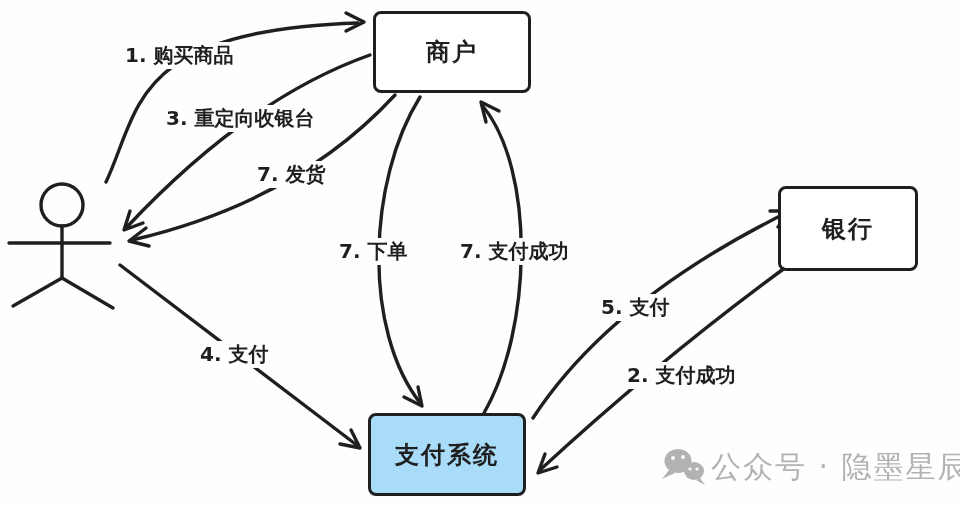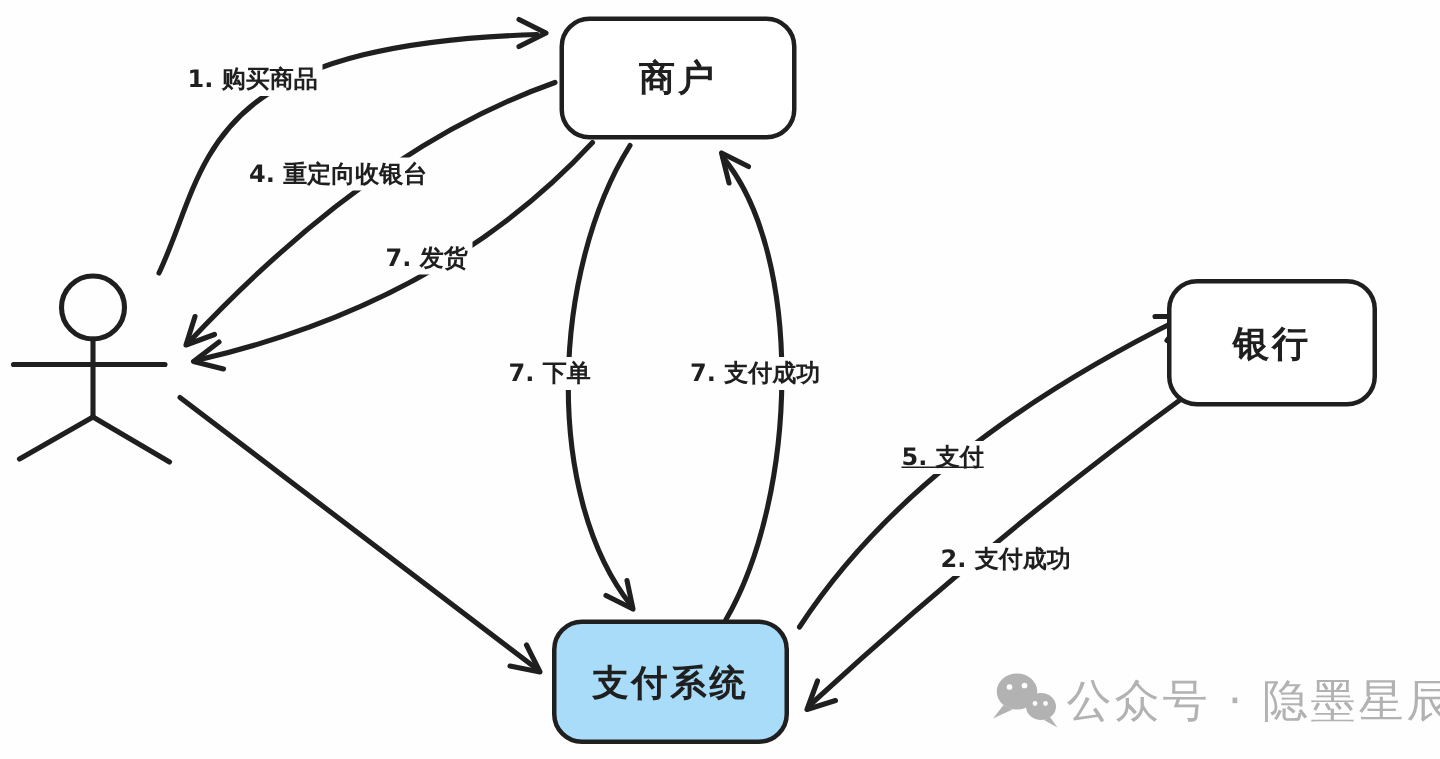--- a/index.html
+++ b/index.html
@@ -4,38 +4,38 @@
 <style>
   html,body { margin:0; padding:0; background:#fefefe; }
   .canvas {
     position:relative; width:960px; height:506px;
     background:#fefefe; overflow:hidden;
     font-family:"DejaVu Sans", sans-serif;
   }
   .layer { position:absolute; left:0; top:0; }
   .node {
     position:absolute; box-sizing:border-box;
-    background:#ffffff; border:3.5px solid #1f1f1f; border-radius:20px;
+    background:#ffffff; border:3.5px solid #1f1f1f; border-radius:8px;
     display:flex; align-items:center; justify-content:center;
     font-size:24px; font-weight:600; color:#1f1f1f; letter-spacing:2px;
   }
   .node.blue { background:#a9dcf9; }
   .node-merchant { left:373px; top:11px;  width:158px; height:82px; }
   .node-bank     { left:778px; top:186px; width:140px; height:85px; }
   .node-payment  { left:368px; top:413px; width:158px; height:83px; }
   .edge-label {
     position:absolute; background:#fefefe; color:#1f1f1f;
-    font-size:16px; font-weight:700; white-space:nowrap;
+    font-size:20px; font-weight:700; white-space:nowrap;
     padding:1px 3px; line-height:1.25;
   }
   .lbl-1 { left:122px; top:42px; }
   .lbl-2 { left:336px; top:238px; }
   .lbl-3 { left:163px; top:105px; }
   .lbl-4 { left:197px; top:341px; }
-  .lbl-5 { left:598px; top:294px;text-decoration:underline; }
+  .lbl-5 { left:598px; top:294px; }
   .lbl-6 { left:624px; top:362px; }
   .lbl-7pay  { left:457px; top:238px;text-align:center; }
   .lbl-7ship { left:254px; top:161px; }
   .watermark-text {
     position:absolute; left:711px; top:447px;
     color:#b2b2b2; font-size:30px; font-weight:500; letter-spacing:2px;
     white-space:nowrap;
   }
 </style>
 </head>
@@ -112,21 +112,22 @@
   </div>
   <div class="node node-bank">
     <span>银行</span>
   </div>
   <div class="node blue node-payment">
     <span>支付系统</span>
   </div>
 
   <div class="edge-label lbl-1">1. 购买商品</div>
   <div class="edge-label lbl-2">7. 下单</div>
-  <div class="edge-label lbl-3">4. 重定向收银台</div>
+  <div class="edge-label lbl-3">3. 重定向收银台</div>
+  <div class="edge-label lbl-4">4. 支付</div>
   <div class="edge-label lbl-5">5. 支付</div>
   <div class="edge-label lbl-6">2. 支付成功</div>
   <div class="edge-label lbl-7pay">7. 支付成功</div>
   <div class="edge-label lbl-7ship">7. 发货</div>
 
   <div class="watermark-text">公众号 · 隐墨星辰</div>
 
 </div>
 
 </body></html>

